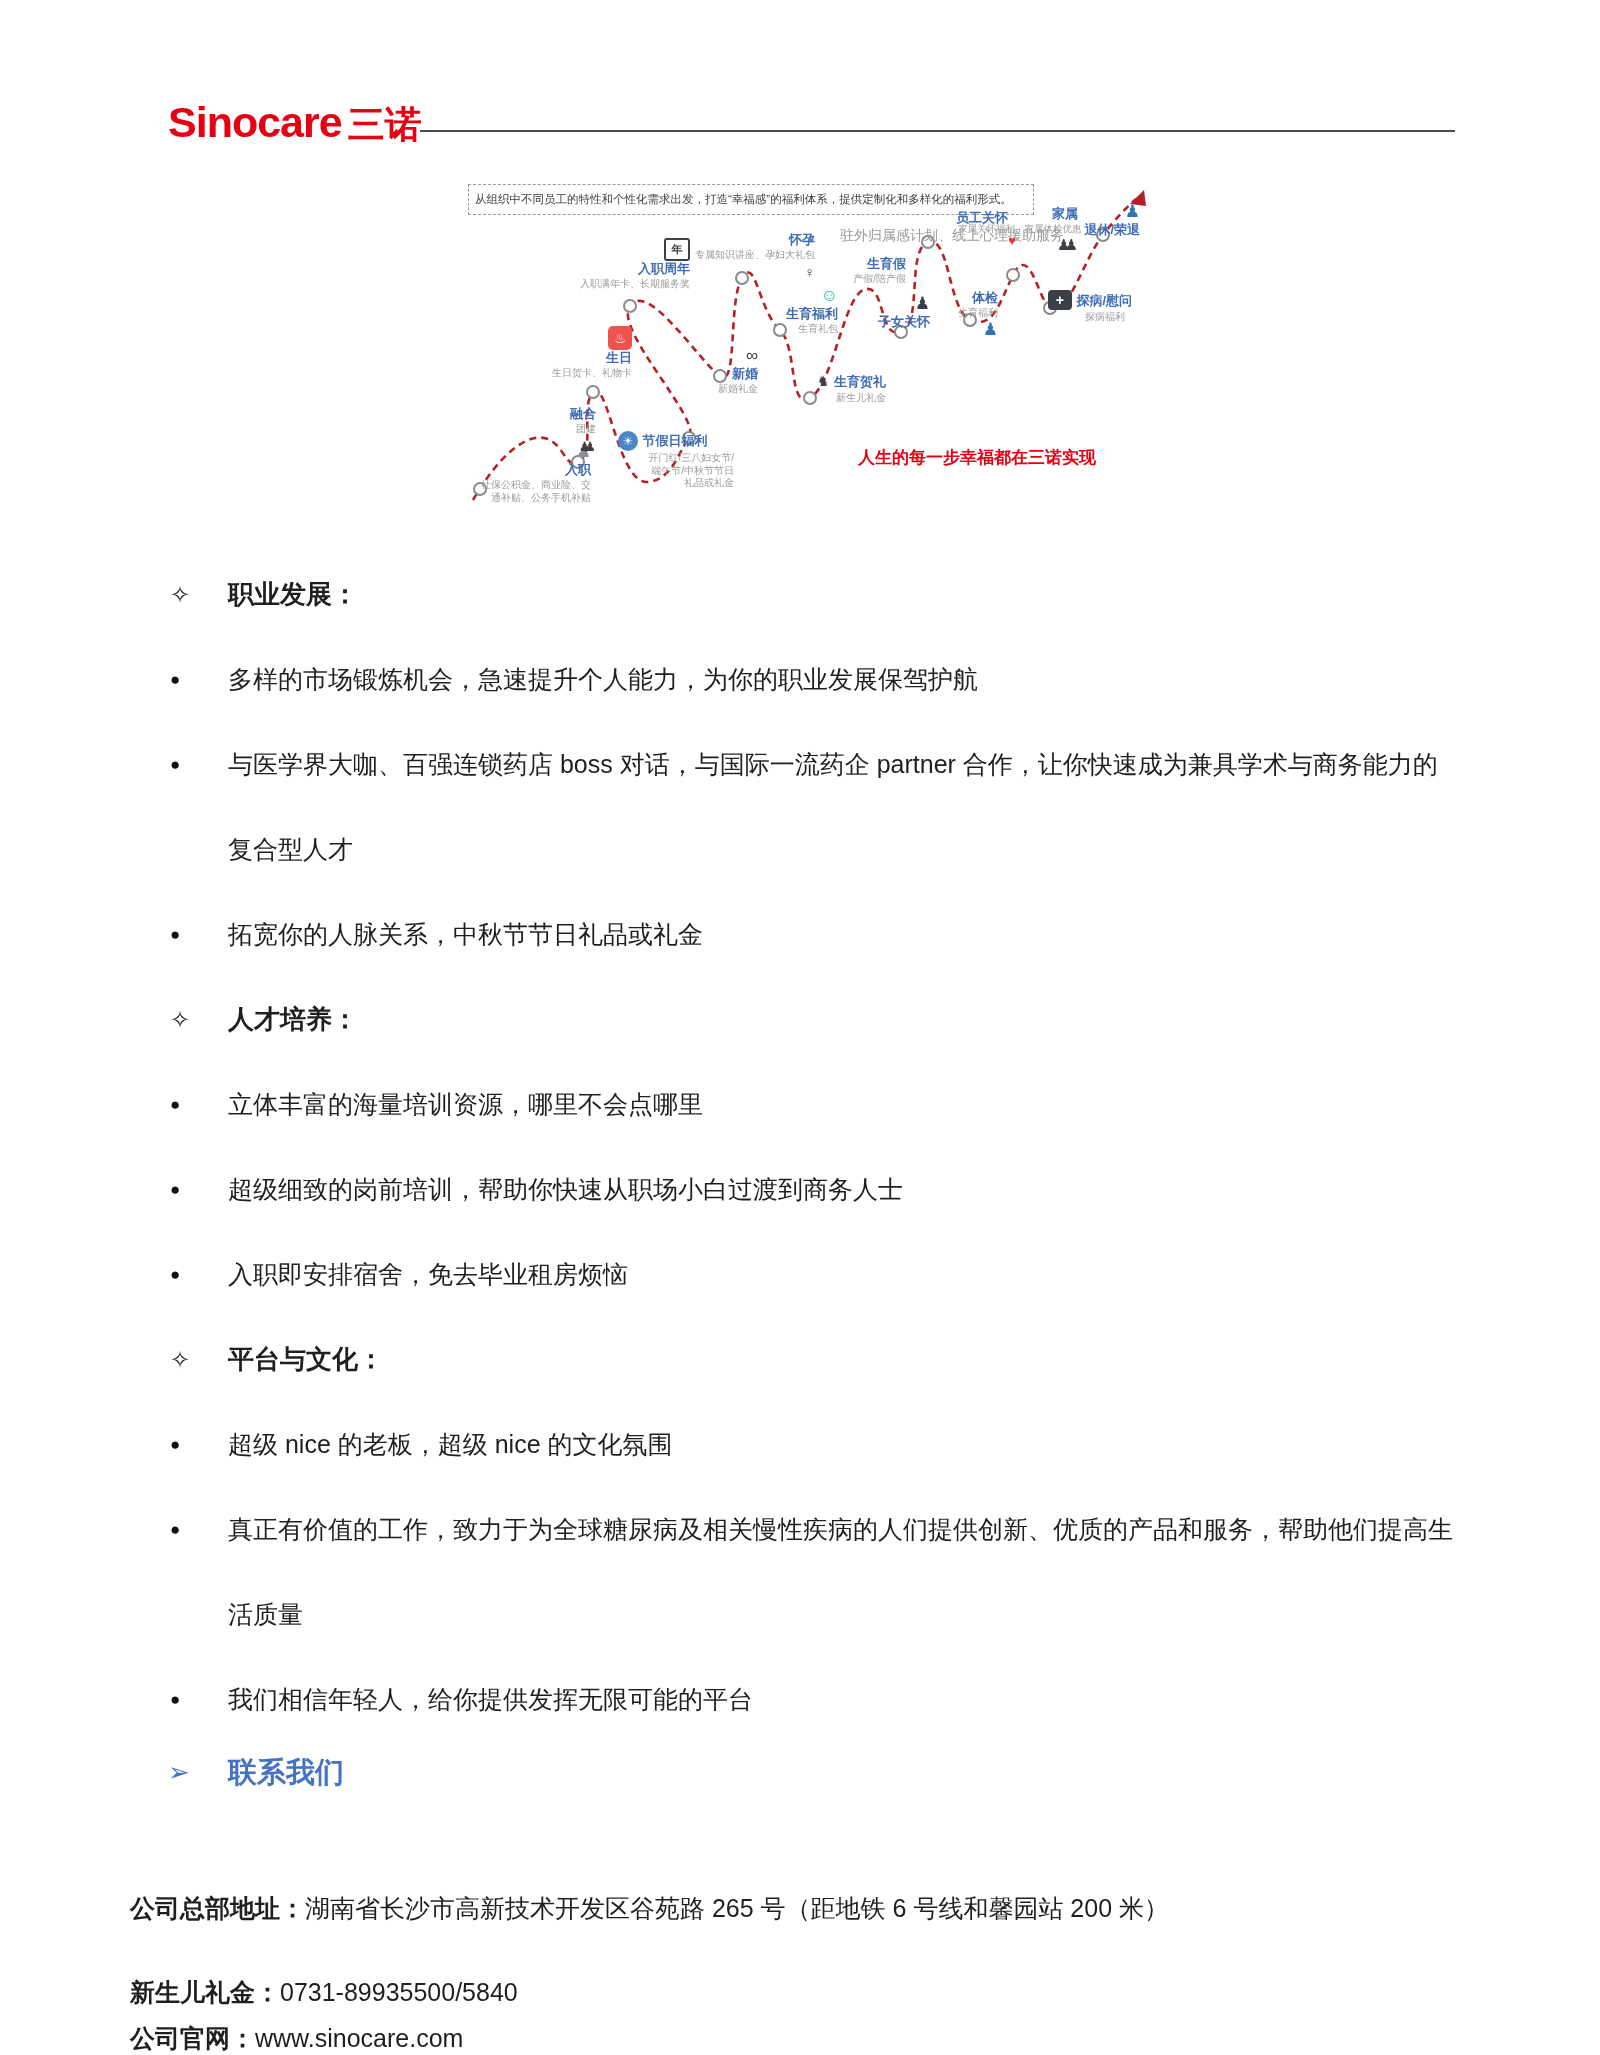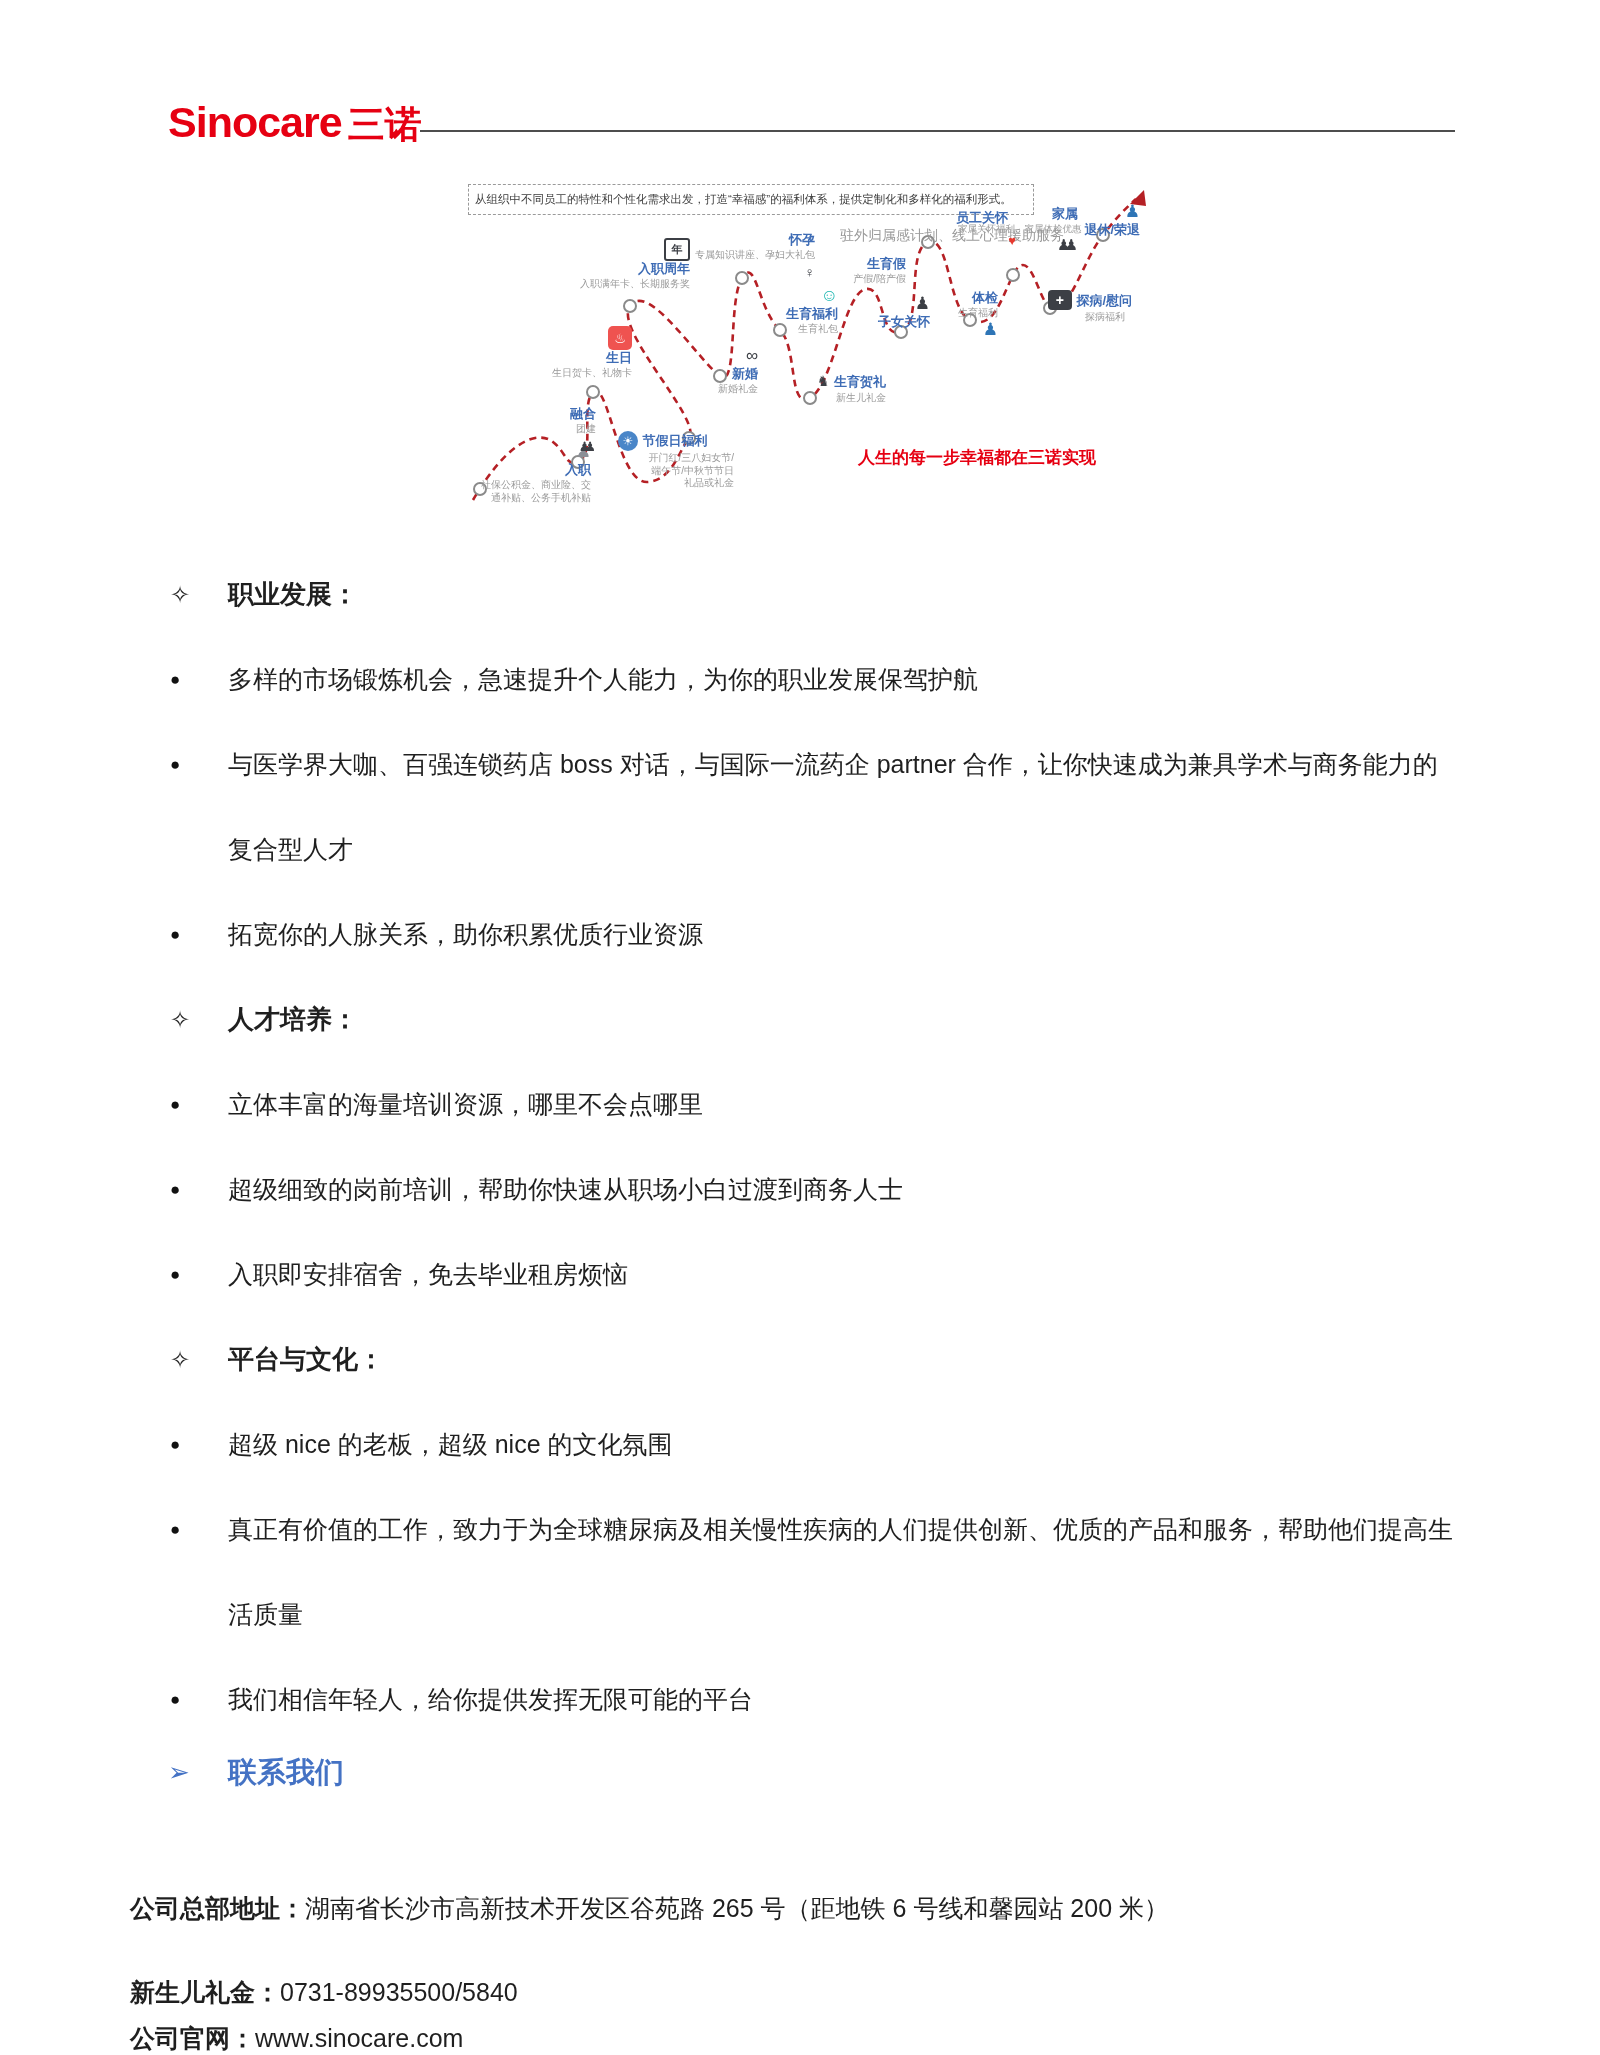--- a/index.html
+++ b/index.html
@@ -199,21 +199,21 @@
   <div class="row">
     <span class="mk dot">●</span>
     <span>多样的市场锻炼机会，急速提升个人能力，为你的职业发展保驾护航</span>
   </div>
   <div class="row">
     <span class="mk dot">●</span>
     <span>与医学界大咖、百强连锁药店 boss 对话，与国际一流药企 partner 合作，让你快速成为兼具学术与商务能力的复合型人才</span>
   </div>
   <div class="row">
     <span class="mk dot">●</span>
-    <span>拓宽你的人脉关系，助你积累优质行业资源</span>
+    <span>拓宽你的人脉关系，中秋节节日礼品或礼金</span>
   </div>
 
   <div class="row title">
     <span class="mk dia">✧</span>
     <span>人才培养：</span>
   </div>
   <div class="row">
     <span class="mk dot">●</span>
     <span>立体丰富的海量培训资源，哪里不会点哪里</span>
   </div>

